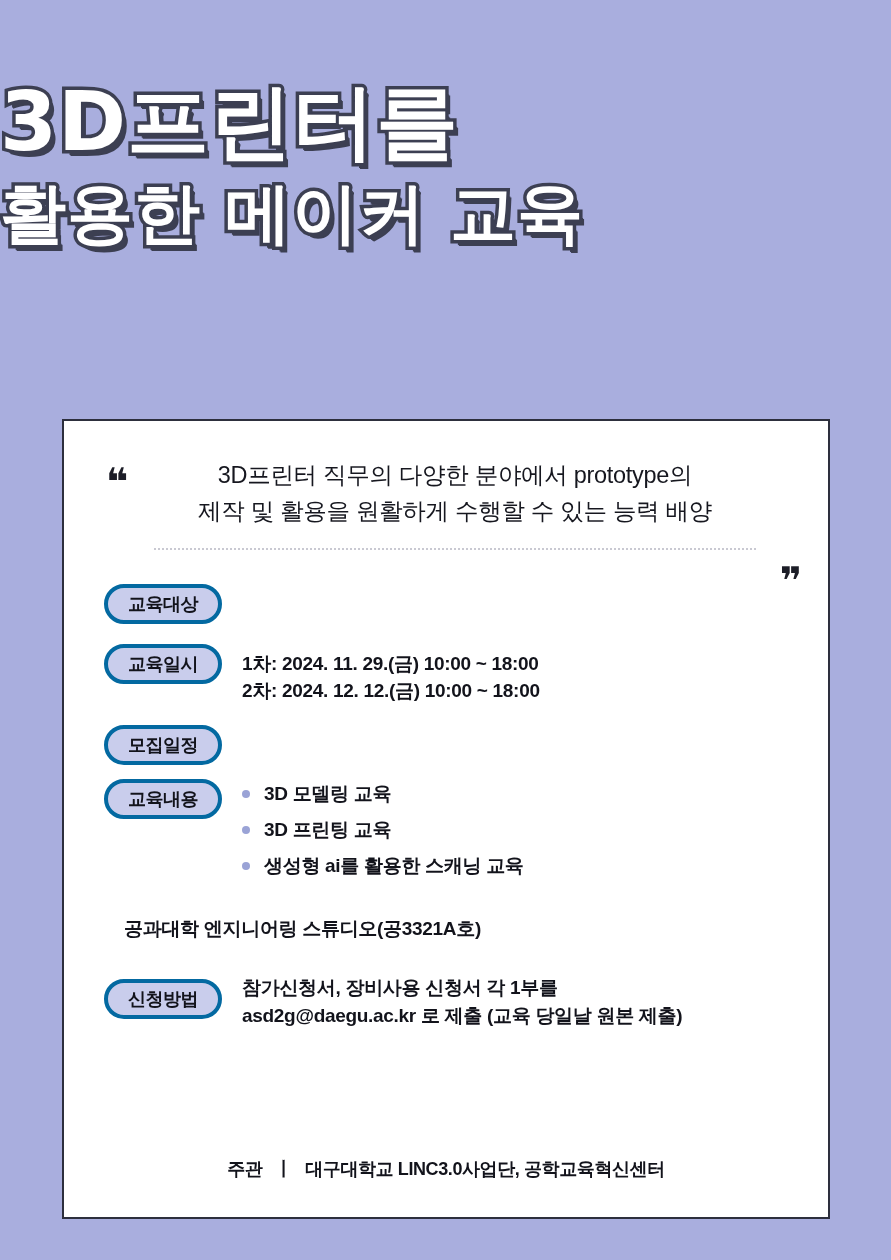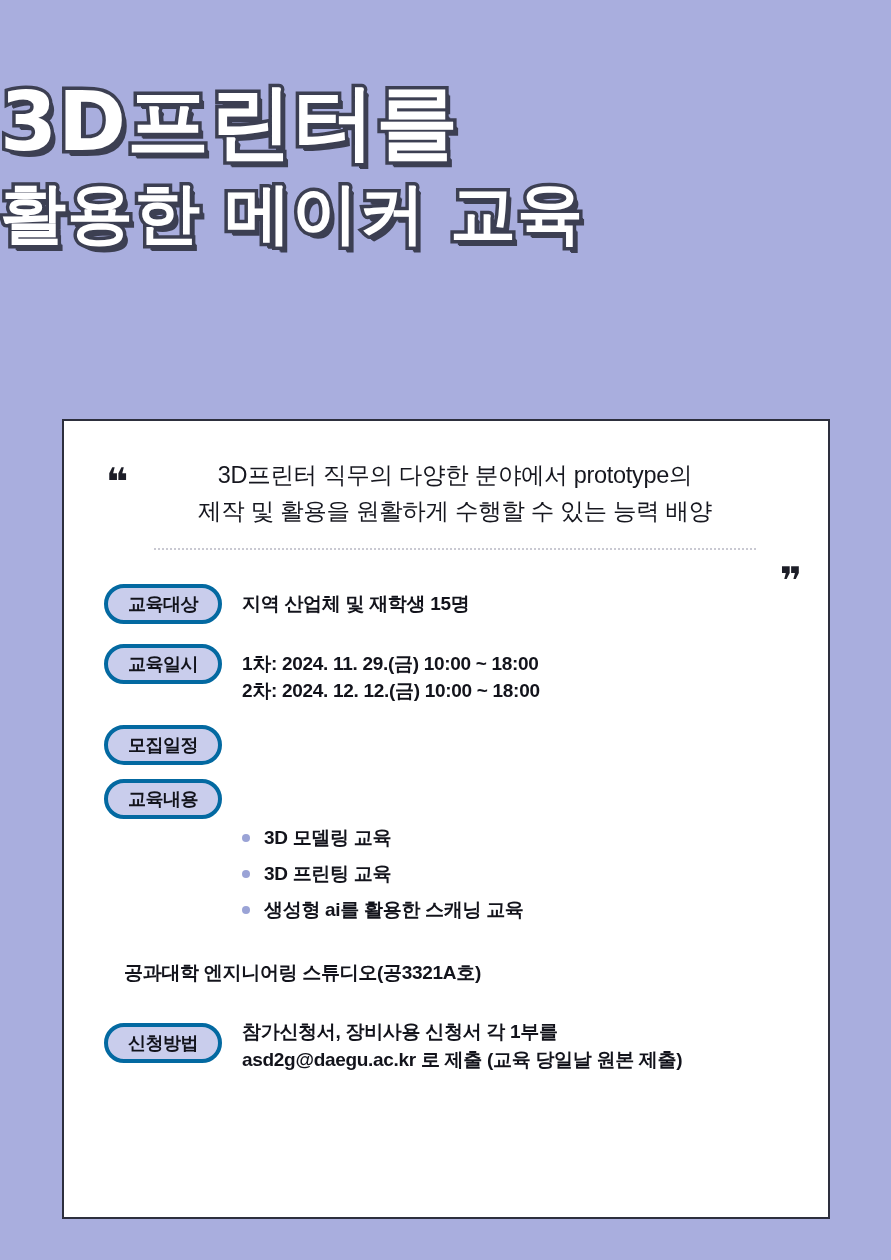--- a/index.html
+++ b/index.html
@@ -116,21 +116,20 @@
     font-size: 19px;
     font-weight: 700;
     line-height: 1.45;
     letter-spacing: -0.3px;
   }
   .row-body .ln { display: block; }
 
   .bullets {
     margin-left: 20px;
     padding-top: 2px;
-    margin-top: 44px;
   }
   .bullet {
     display: flex;
     align-items: center;
     margin-bottom: 10px;
     color: #12131b;
     font-size: 19px;
     font-weight: 700;
     letter-spacing: -0.3px;
   }
@@ -177,23 +176,20 @@
       <span class="quote-mark quote-close">❞</span>
       <div class="quote-text">3D프린터 직무의 다양한 분야에서 prototype의</div>
       <div class="quote-text">제작 및 활용을 원활하게 수행할 수 있는 능력 배양</div>
       <div class="quote-rule"></div>
     </div>
 
     <div class="rows">
 
       <div class="row">
         <div class="chip">교육대상</div>
-        <div class="row-body">
-          <span class="ln">지역 산업체 및 재학생 15명</span>
-        </div>
       </div>
 
       <div class="row">
         <div class="chip">교육일시</div>
         <div class="row-body">
           <span class="ln">1차: 2024. 11. 29.(금) 10:00 ~ 18:00</span>
           <span class="ln">2차: 2024. 12. 12.(금) 10:00 ~ 18:00</span>
         </div>
       </div>
 
@@ -228,15 +224,20 @@
       <div class="row apply">
         <div class="chip">신청방법</div>
         <div class="row-body">
           <span class="ln">참가신청서, 장비사용 신청서 각 1부를</span>
           <span class="ln">asd2g@daegu.ac.kr 로 제출 (교육 당일날 원본 제출)</span>
         </div>
       </div>
 
     </div>
 
+    <div class="footer">
+      <span>주관</span>
+      <span class="sep">丨</span>
+      <span>대구대학교 LINC3.0사업단, 공학교육혁신센터</span>
+    </div>
 
   </div>
 </div>
 
 </body></html>

